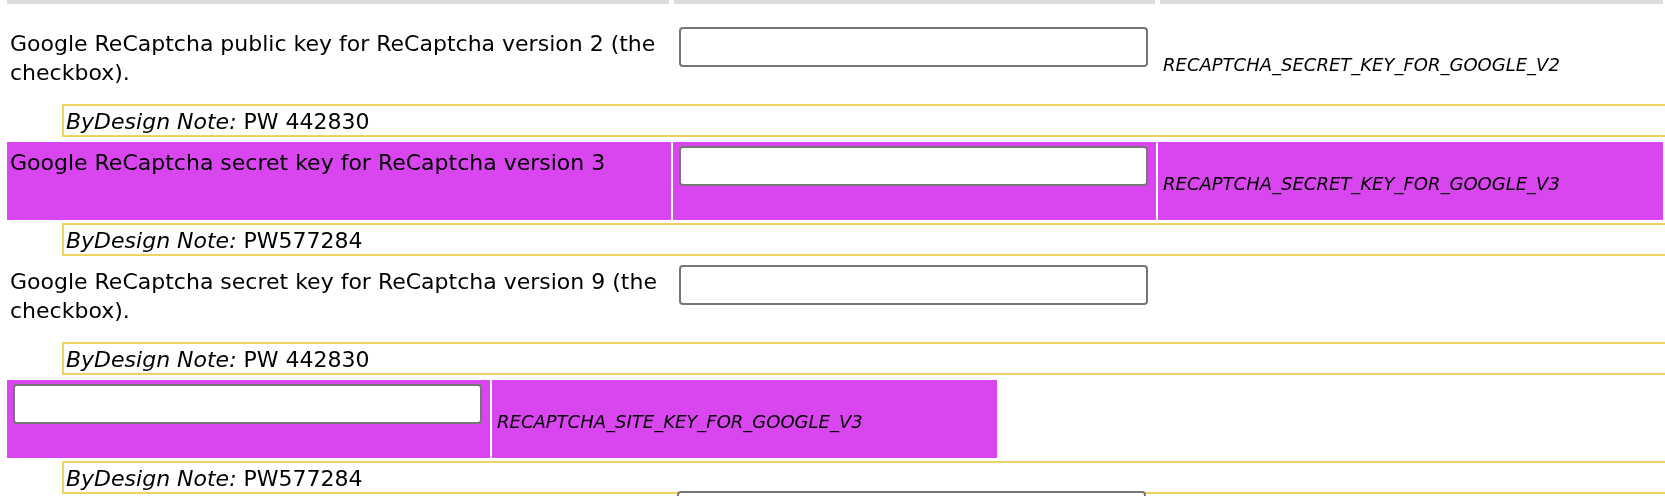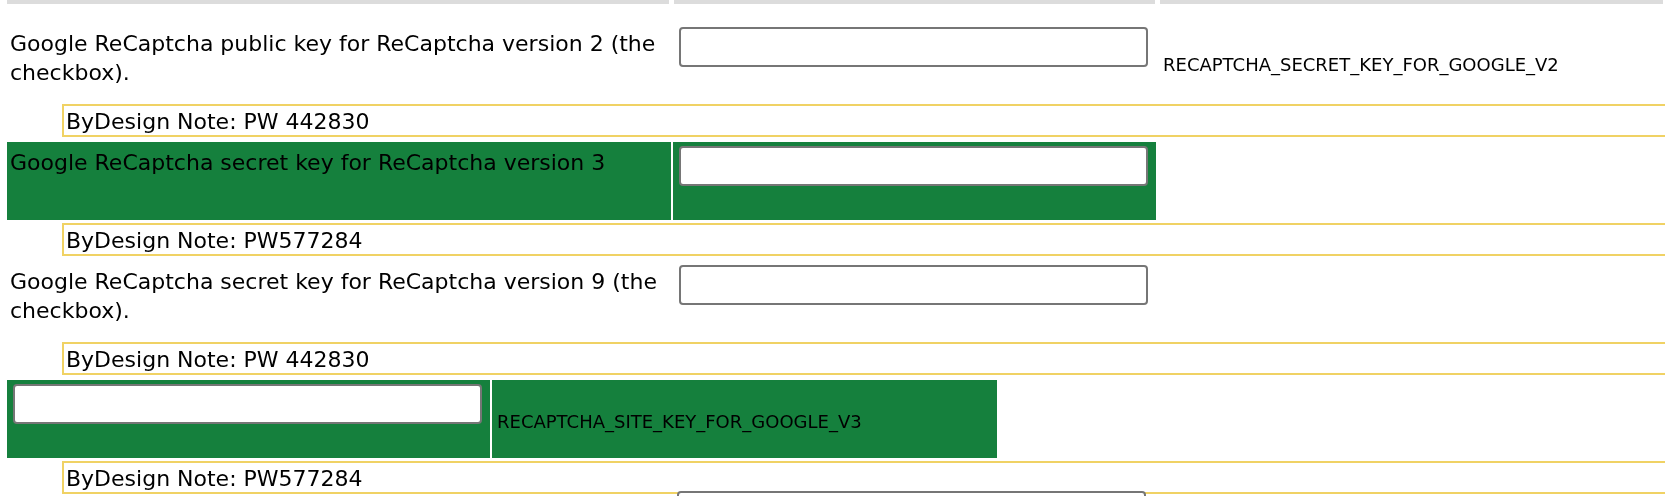--- a/index.html
+++ b/index.html
@@ -36,21 +36,21 @@
     .setting-row {
       display: flex;
       height: 78px;
       margin-left: 7px;
       width: 1656px;
     }
     .setting-row .cell {
       height: 100%;
       box-sizing: border-box;
     }
-    .setting-row.alt .cell { background: #15803d; }
+    .setting-row.alt .cell { background: #d946ef; }
     .cell + .cell { margin-left: 2px; }
     .cell-label {
       width: 664px;
       padding: 6px 2px 0 3px;
       font-size: 22px;
       line-height: 29px;
     }
     .cell-input {
       width: 483px;
       padding: 4px 0 0 6px;
@@ -65,39 +65,40 @@
       font-family: "DejaVu Sans", sans-serif;
       font-size: 18px;
       padding: 2px 6px;
       outline: none;
     }
     .cell-env {
       width: 505px;
       padding: 31px 0 0 5px;
       font-size: 18px;
       line-height: 22px;
+      font-style: italic;
     }
     .note-wrap {
       height: 41px;
       position: relative;
     }
     .note {
       position: absolute;
       left: 62px;
       top: 3px;
       right: -4px;
       height: 33px;
       box-sizing: border-box;
       border: 2px solid #f0d264;
       padding: 2px 0 0 2px;
       font-size: 22px;
       line-height: 27px;
       white-space: nowrap;
     }
-    .note .note-label { }
+    .note .note-label { font-style: italic; }
     .next-row-input {
       position: absolute;
       left: 677px;
       top: 491px;
       width: 469px;
       height: 40px;
       box-sizing: border-box;
       border: 2px solid #767676;
       border-radius: 4px;
       background: #fff;
@@ -125,20 +126,21 @@
     </div>
     <div class="note-wrap">
       <div class="note"><span class="note-label">ByDesign Note:</span><span> PW 442830</span></div>
     </div>
 
     <div class="setting-row alt">
       <div class="cell cell-label">Google ReCaptcha secret key for ReCaptcha version 3</div>
       <div class="cell cell-input">
         <input type="text" value="" style="">
       </div>
+      <div class="cell cell-env">RECAPTCHA_SECRET_KEY_FOR_GOOGLE_V3</div>
     </div>
     <div class="note-wrap">
       <div class="note"><span class="note-label">ByDesign Note:</span><span> PW577284</span></div>
     </div>
 
     <div class="setting-row">
       <div class="cell cell-label">Google ReCaptcha secret key for ReCaptcha version 9 (the checkbox).</div>
       <div class="cell cell-input">
         <input type="text" value="" style="">
       </div>

